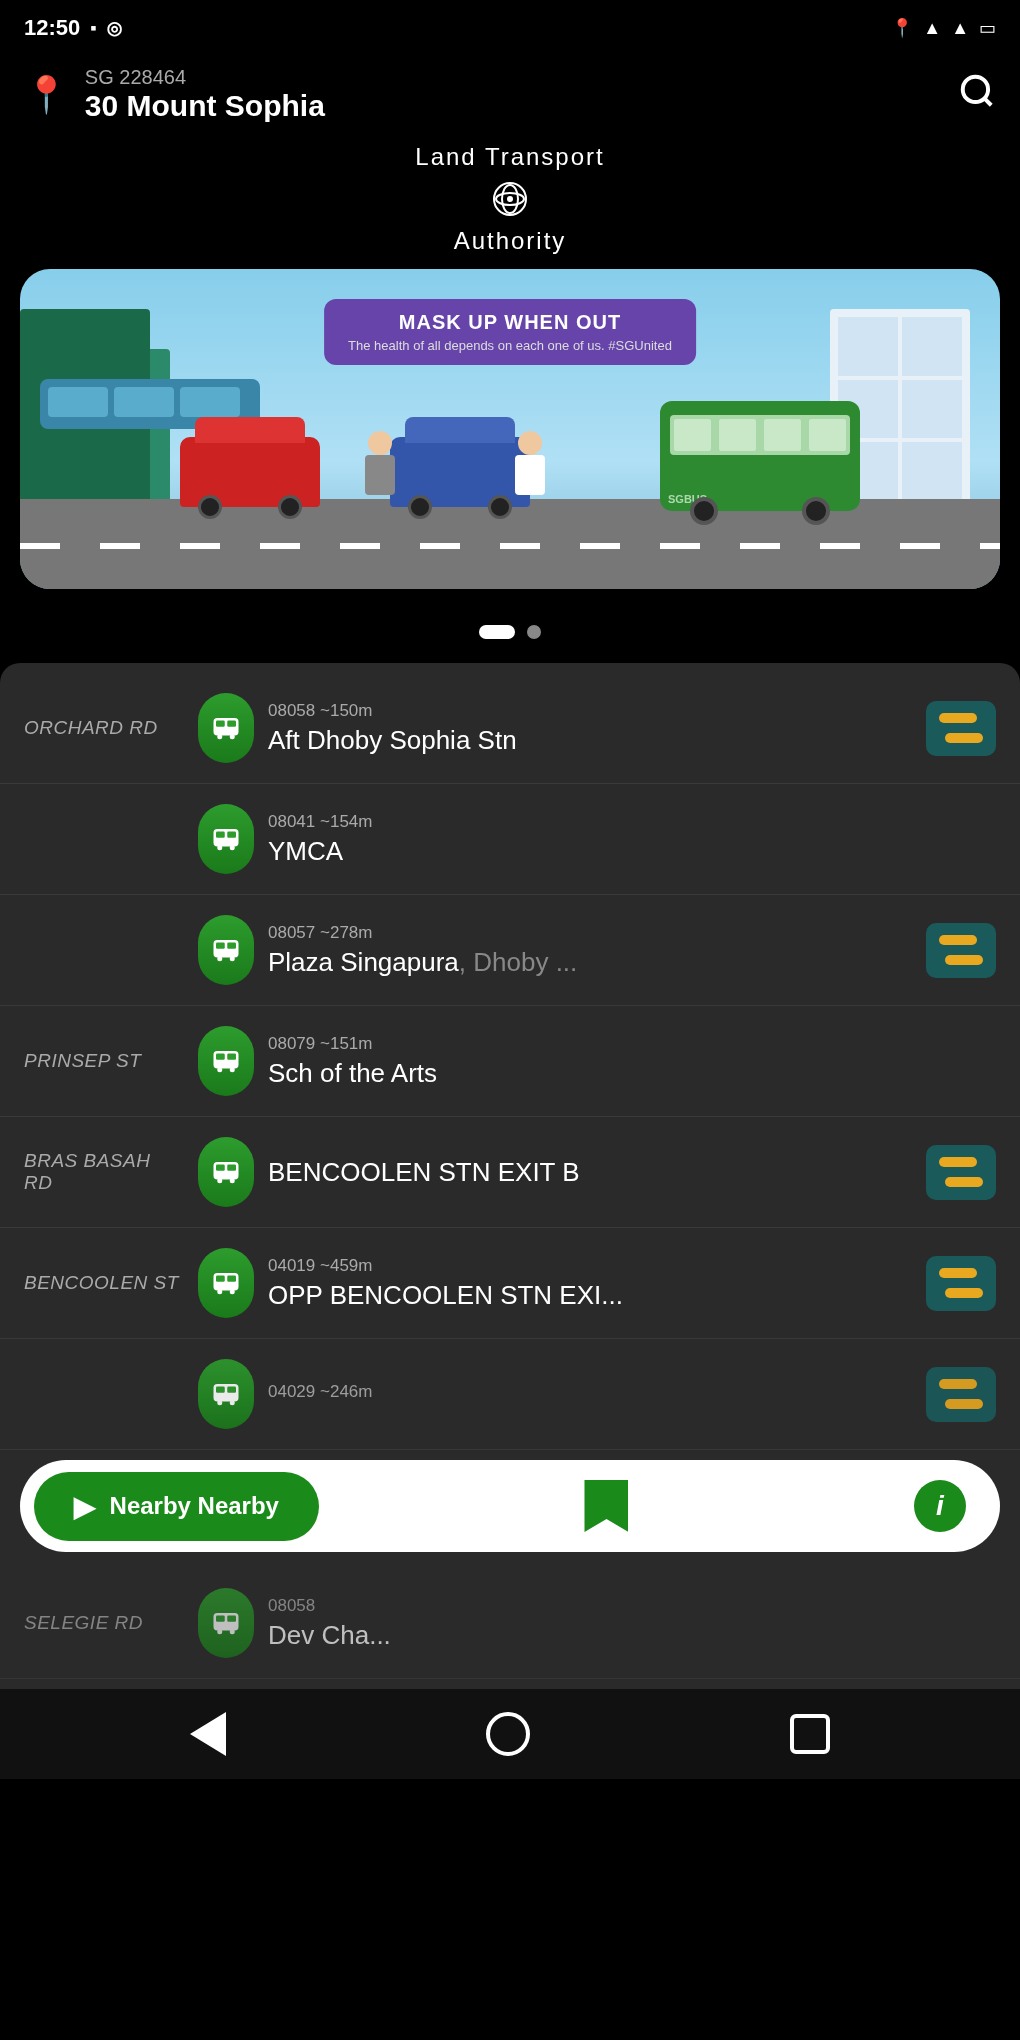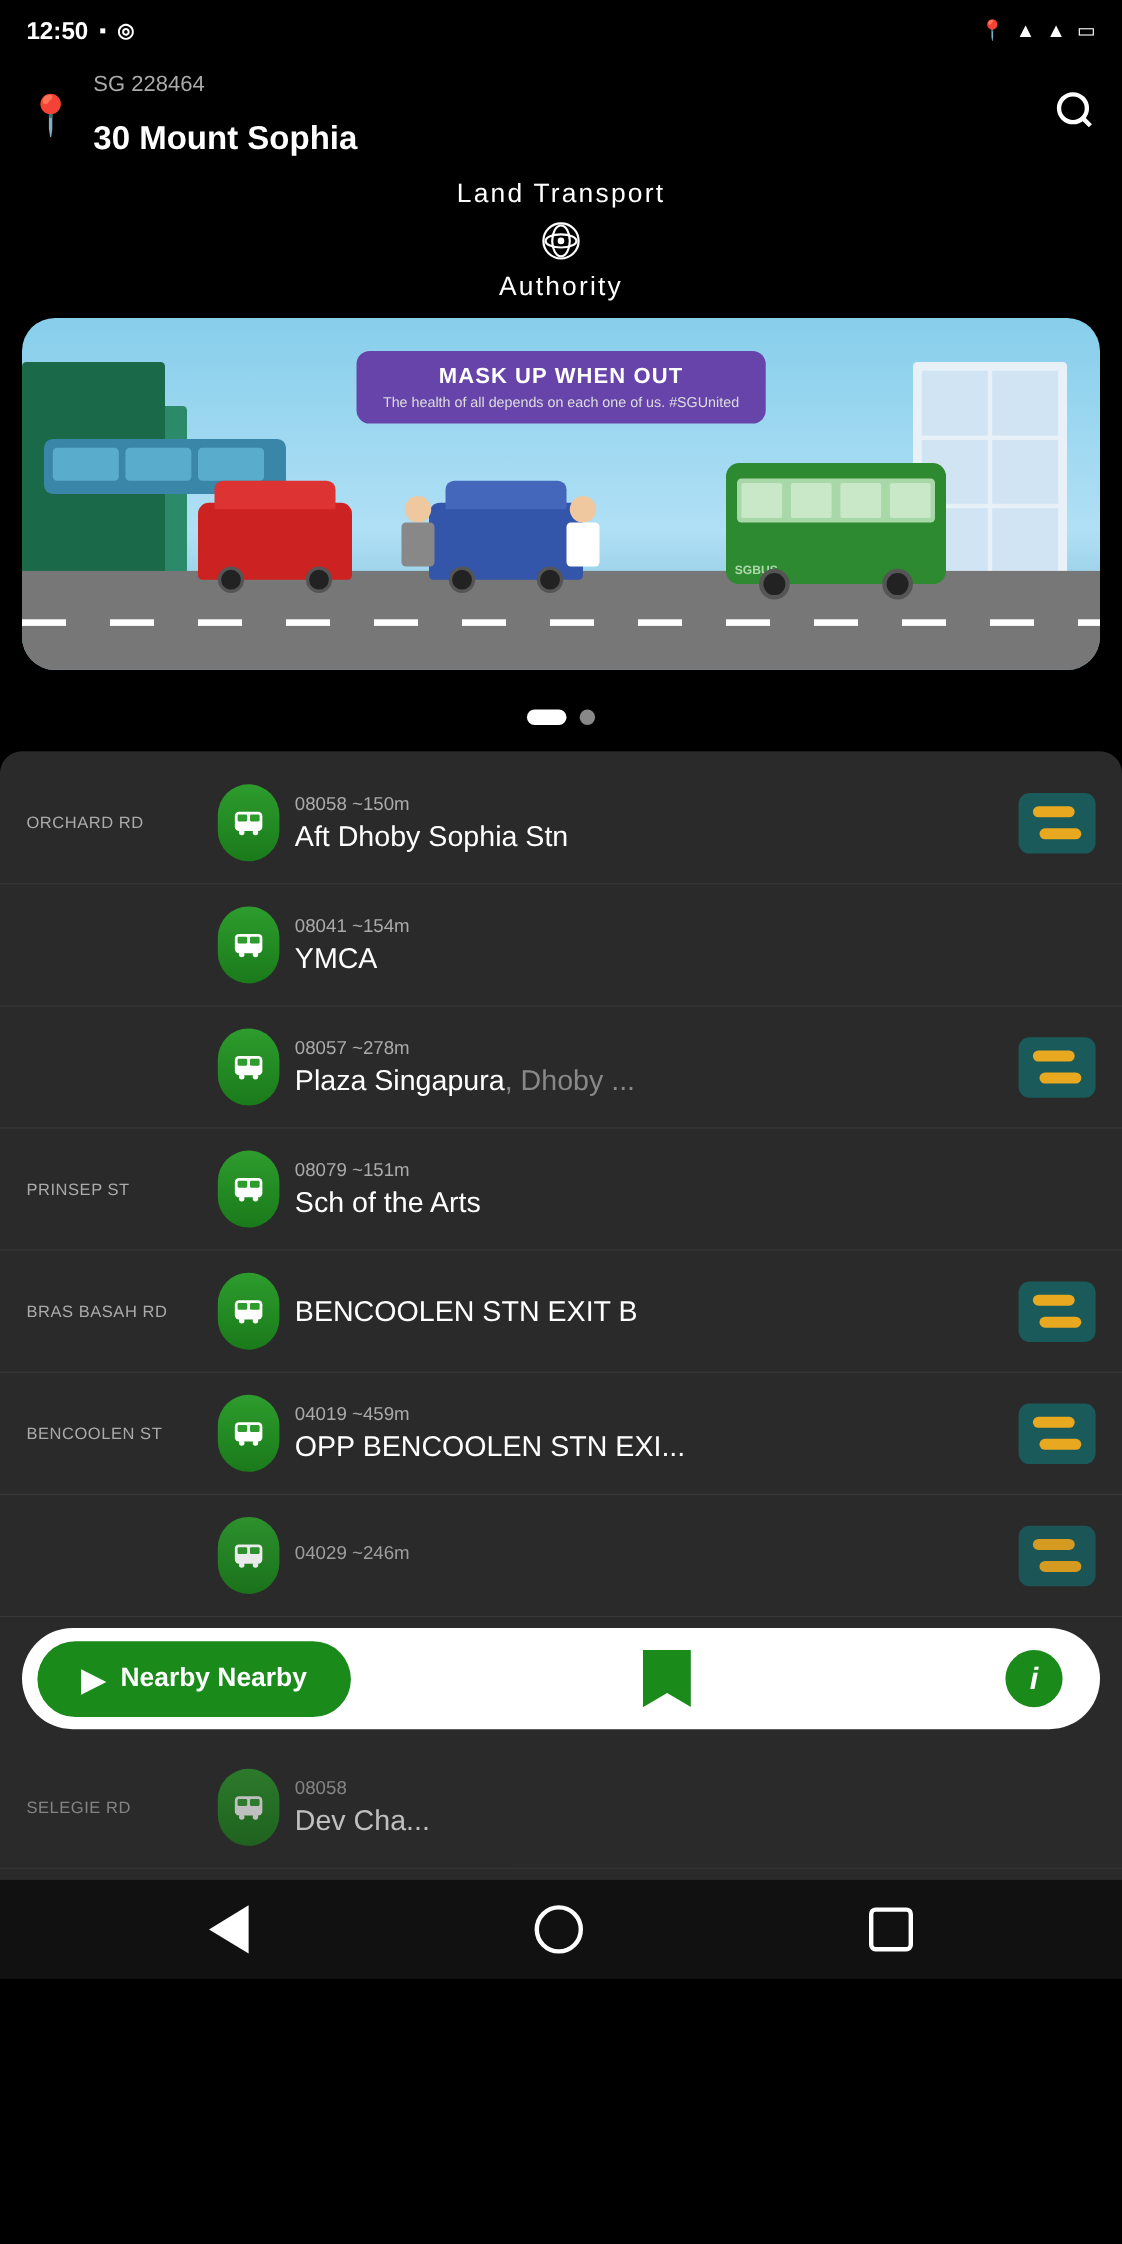--- a/index.html
+++ b/index.html
@@ -56,21 +56,20 @@
       flex-direction: column;
     }
     .header-address-code {
       font-size: 20px;
       color: #aaa;
       font-weight: 400;
     }
     .header-address-name {
       font-size: 30px;
       font-weight: 700;
-      margin-top: 20px;
     }
     .search-icon-btn {
       background: none;
       border: none;
       cursor: pointer;
       color: #fff;
       font-size: 34px;
     }
 
     
@@ -280,26 +279,27 @@
       align-items: center;
       padding: 20px 24px;
       border-bottom: 1px solid #3a3a3a;
       cursor: pointer;
       gap: 14px;
       min-height: 100px;
     }
 
     .stop-road-label {
       width: 160px;
-      font-size: 15px;
+      font-size: 19px;
       color: #aaa;
       font-weight: 500;
       letter-spacing: 0.5px;
       text-transform: uppercase;
       flex-shrink: 0;
+      font-style: italic;
     }
 
     .bus-icon-oval {
       width: 56px;
       height: 70px;
       background: linear-gradient(180deg, #2d9c2d, #1a7a1a);
       border-radius: 28px;
       display: flex;
       align-items: center;
       justify-content: center;

